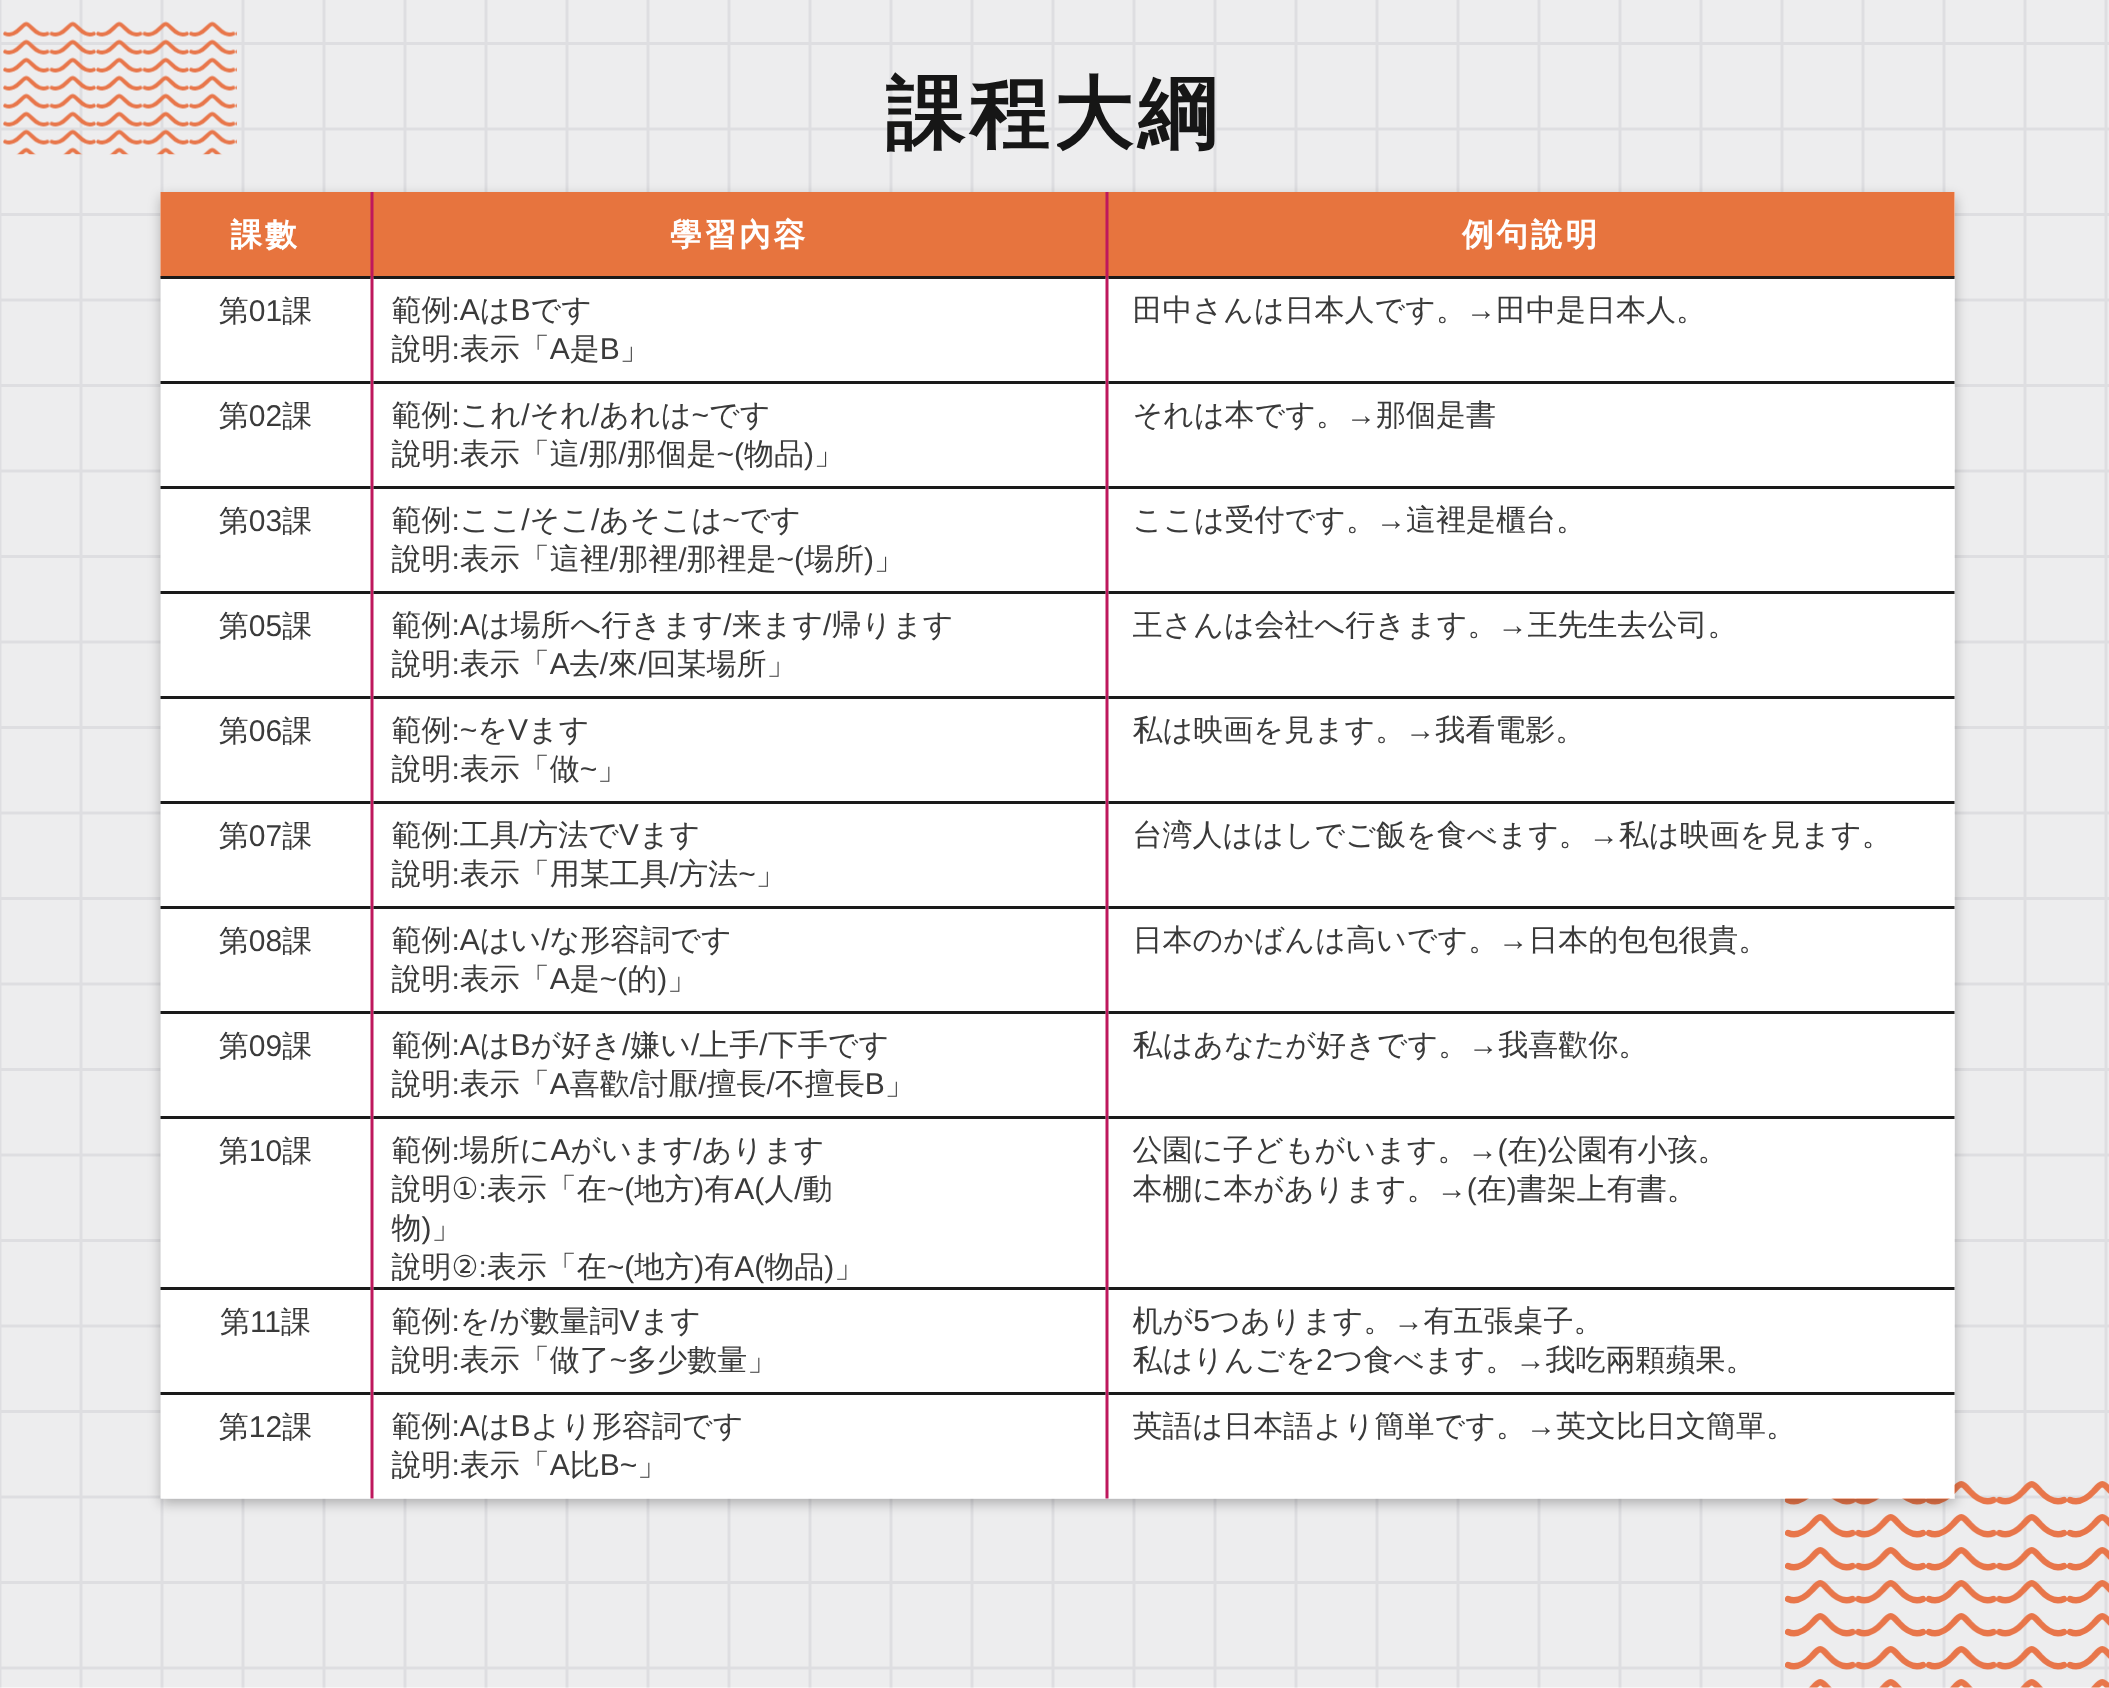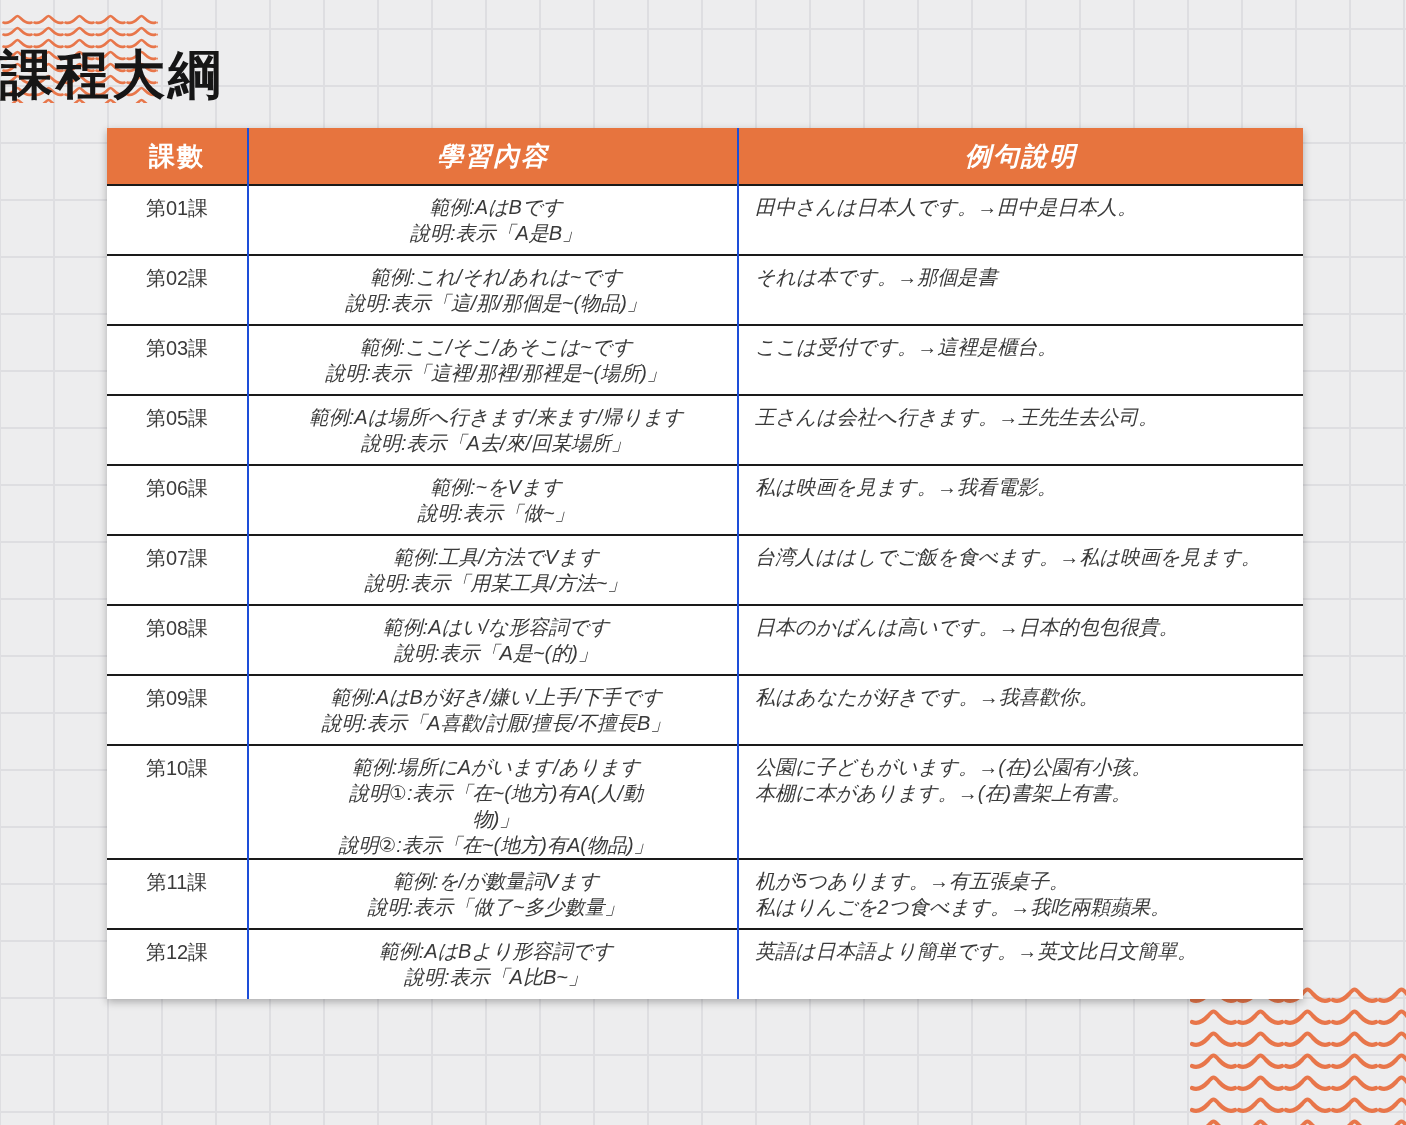--- a/index.html
+++ b/index.html
@@ -15,20 +15,21 @@
     background-size: 54px 57px;
     background-position: -1px 28px;
     color: #3A3A3A;
   }
   .waves { position: absolute; z-index: 0; }
   .waves-tl { left: 2px; top: 13px; }
   .waves-br { left: 1190px; top: 984px; }
   .page-title {
     position: absolute;
     top: 40px; left: 0; width: 1406px;
+    text-align: center;
     font-size: 53px;
     font-weight: 800;
     letter-spacing: 3px;
     color: #161616;
     z-index: 1;
   }
   .table-wrap {
     position: absolute;
     left: 107px; top: 128px;
     z-index: 2;
@@ -37,40 +38,40 @@
   table.outline {
     width: 1196px;
     table-layout: fixed;
     border-collapse: collapse;
     background: #FFFFFF;
   }
   table.outline thead tr { height: 57px; }
   table.outline th {
     background: #E7743E;
     color: #FFFFFF;
-    font-size: 26px;
+    font-size: 21px;
     font-weight: 700;
     letter-spacing: 2px;
     text-align: center;
     vertical-align: middle;
   }
   table.outline tbody tr { height: 70px; border-bottom: 2px solid #1A1A1A; }
   table.outline thead tr { border-bottom: 2px solid #1A1A1A; }
   table.outline tbody tr.tall { height: 110px; }
   table.outline tbody tr:last-child { border-bottom: none; }
-  .col-content, .col-example { border-left: 2px solid #1d4ed8; font-style: italic; }
+  .col-content, .col-example { border-left: 2px solid #be185d; }
   table.outline td {
     vertical-align: top;
     font-size: 20px;
     line-height: 26px;
     white-space: pre-line;
     color: #3A3A3A;
   }
   td.c-lesson { text-align: center; padding-top: 9px; border-radius: 16px; }
-  td.c-content { padding: 8px 6px 0 12px; text-align: center; }
+  td.c-content { padding: 8px 6px 0 12px; }
   td.c-example { padding: 8px 4px 0 16px; }
 </style>
 </head>
 <body>
 
 <svg class="waves waves-tl" width="156" height="90" viewBox="0 0 156 90">
   <defs>
     <pattern id="wtl" width="31" height="12" patternUnits="userSpaceOnUse">
       <path d="M1.5,9.5 C5.5,11 8.5,9 12,5.5 C13.5,4 14.7,3 15.5,3 C16.3,3 17.5,4 19,5.5 C22.5,9 25.5,11 29.5,9.5" fill="none" stroke="#E8764A" stroke-width="2.6" stroke-linecap="round"></path>
     </pattern>

